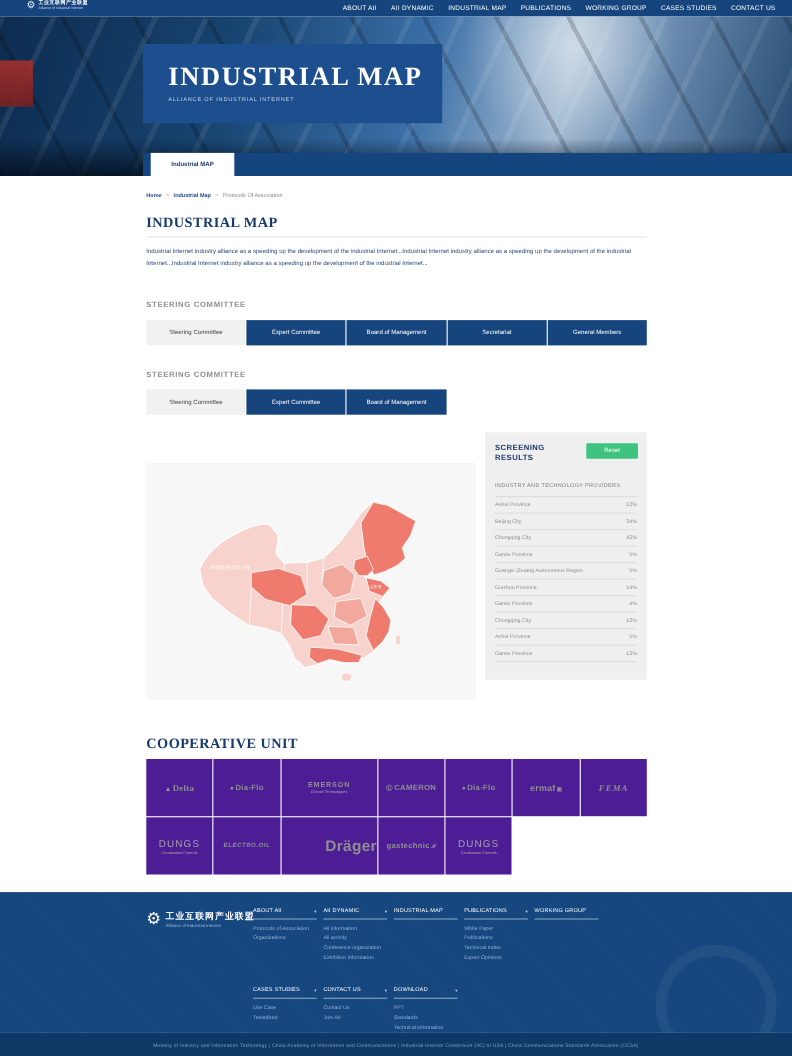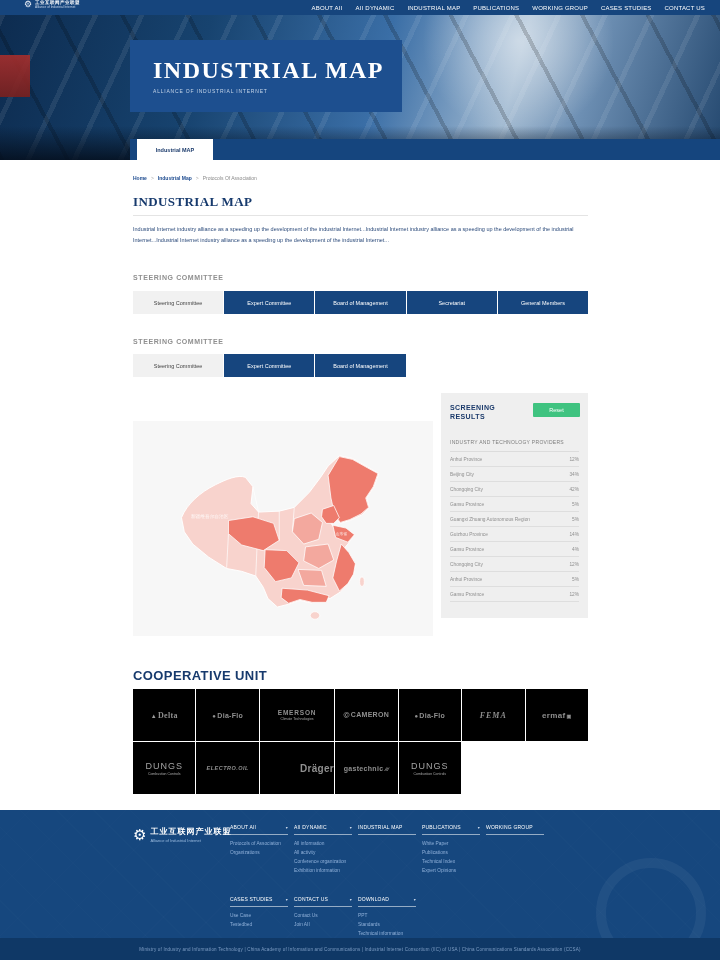--- a/index.html
+++ b/index.html
@@ -77,41 +77,41 @@
     color:#fff; font-size:5.5px; border:none; display:flex; align-items:center; justify-content:center;
     cursor:pointer; border-radius:1px; }
   .panel-subtitle { margin-top:18px; font-size:5px; color:#7d7d7d; letter-spacing:.3px;
     line-height:7px; padding-bottom:5px; border-bottom:1px solid #dcdcdc; }
   .panel-row { display:flex; justify-content:space-between; align-items:center;
     padding:4.5px 0; border-bottom:1px solid #dedede; cursor:pointer; }
   .panel-row-name { font-size:4.8px; color:#8f8f8f; }
   .panel-row-val { font-size:4.8px; color:#8f8f8f; }
 
   
-  .coop-heading { margin-top:32px; font-family:Liberation Sans, sans-serif; font-weight:bold;
+  .coop-heading { margin-top:32px; font-family:Liberation Serif, serif; font-weight:bold;
     font-size:13px; letter-spacing:.4px; color:#173a6d; }
   .logo-grid { margin-top:6px; display:grid; grid-template-columns:repeat(7,1fr);
     gap:1px; background:#fff; }
-  .logo-cell { background:#000000; height:52px; display:flex; flex-direction:column;
+  .logo-cell { background:#4c1d95; height:52px; display:flex; flex-direction:column;
     align-items:center; justify-content:center; cursor:pointer; }
   .logo-text { font-size:7px; font-weight:bold; color:#8f8f8f; letter-spacing:.3px; white-space:nowrap; }
   .logo-sub { font-size:3.5px; color:#a9a9a9; margin-top:1px; }
   .cell-0 .logo-text { font-family:"Liberation Serif",serif; font-size:8px; }
   .cell-0 .logo-text::before { content:"▲"; font-size:6px; margin-right:1px; color:#9a9a9a; }
   .cell-1 .logo-text { font-family:"Liberation Serif",serif; font-style:italic; font-size:8px; }
   .cell-2 .logo-text::before, .cell-6 .logo-text::before { content:"●"; font-size:6px; margin-right:1px; }
   .cell-3 .logo-text { font-size:6.5px; letter-spacing:.8px; }
   .cell-4 .logo-text { border-top:1px dotted #9a9a9a; padding-top:1px; font-size:7.5px; }
   .cell-5 .logo-text::before { content:"Ⓒ"; font-size:6px; margin-right:1px; }
   .cell-7 .logo-text { font-size:8px; }
   .cell-7 .logo-text::after { content:"▣"; font-size:5px; margin-left:1px; }
   .cell-8 .logo-text { font-family:"Liberation Serif",serif; font-style:italic; font-size:8px; letter-spacing:1px; }
   .cell-9 .logo-text, .cell-13 .logo-text { font-weight:normal; font-size:9px; letter-spacing:1px; color:#a3a3a3; }
   .cell-10 .logo-text { font-style:italic; font-size:5.5px; letter-spacing:.5px; }
-  .cell-11 .logo-text { font-size:10px;padding-left:40px; }
+  .cell-11 .logo-text { font-size:14px;padding-left:40px; }
   .cell-12 .logo-text::after { content:"∕∕∕"; font-size:5px; margin-left:2px; color:#b5b5b5; }
 
   
   .footer { position:relative; margin-top:16px; height:128px; background:#16477e; overflow:hidden; }
   .footer-pattern { position:absolute; inset:0; opacity:.5;
     background:
       repeating-linear-gradient(45deg, rgba(255,255,255,.025) 0 1px, transparent 1px 26px),
       repeating-linear-gradient(-45deg, rgba(255,255,255,.02) 0 1px, transparent 1px 34px); }
   .footer-ring { position:absolute; right:14px; bottom:-30px; width:110px; height:110px;
     border:10px solid rgba(255,255,255,.05); border-radius:50%; }
@@ -282,25 +282,25 @@
     <div class="logo-cell cell-3">
         <span class="logo-text">EMERSON</span>
         <span class="logo-sub">Climate Technologies</span>
       </div>
     <div class="logo-cell cell-5">
         <span class="logo-text">CAMERON</span>
       </div>
     <div class="logo-cell cell-6">
         <span class="logo-text">Dia-Flo</span>
       </div>
+    <div class="logo-cell cell-7">
+        <span class="logo-text">ermaf</span>
+      </div>
     <div class="logo-cell cell-8">
         <span class="logo-text">FEMA</span>
-      </div>
-    <div class="logo-cell cell-7">
-        <span class="logo-text">ermaf</span>
       </div>
     <div class="logo-cell cell-9">
         <span class="logo-text">DUNGS</span>
         <span class="logo-sub">Combustion Controls</span>
       </div>
     <div class="logo-cell cell-10">
         <span class="logo-text">ELECTRO.OIL</span>
       </div>
     <div class="logo-cell cell-11">
         <span class="logo-text">Dräger</span>

